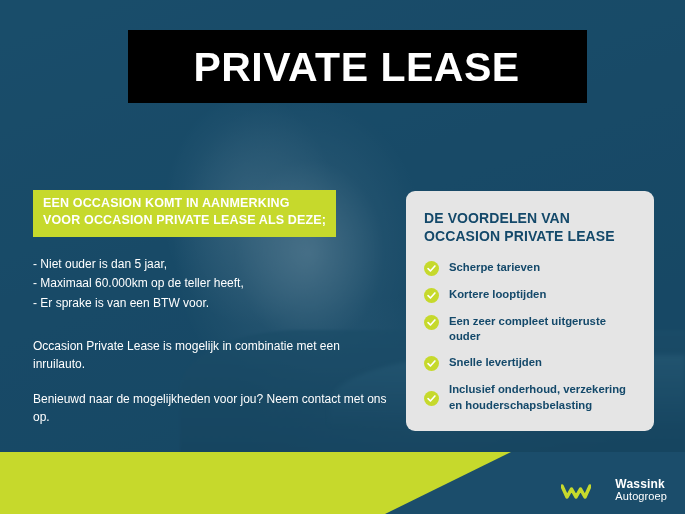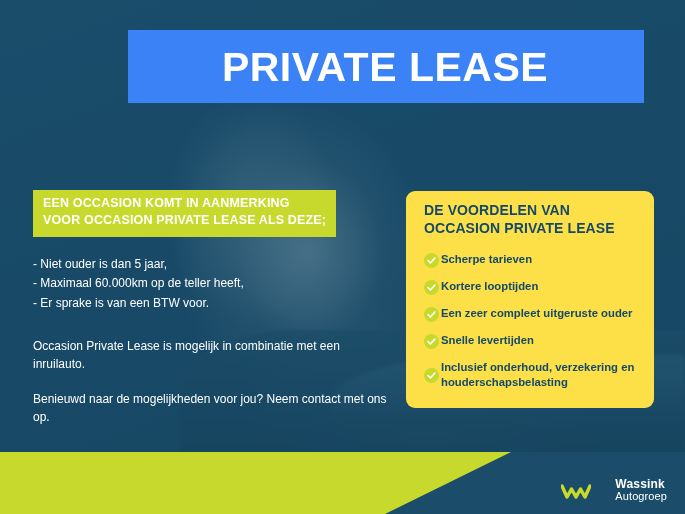--- a/index.html
+++ b/index.html
@@ -101,22 +101,22 @@
   .logo-text .l2 {
     font-size: 11px;
     display: block;
     letter-spacing: 0.1px;
   }
 
   
   .headline-box {
     position: absolute;
     left: 128px; top: 30px;
-    width: 516px;
-    background: #3b82f6;
+    width: 459px;
+    background: #000000;
     padding: 16px 14px 14px 12px;
     box-sizing: border-box;
     text-align: center;
   }
   .headline-box .hl {
     display: block;
     color: #ffffff;
     font-weight: bold;
     font-size: 41px;
     line-height: 1.04;
@@ -157,41 +157,41 @@
     font-size: 12px;
     line-height: 1.5;
   }
   .para2 { margin-top: 17px; }
 
   
   .card {
     position: absolute;
     left: 406px; top: 191px;
     width: 248px;
-    background: #fde047;
+    background: #e5e5e5;
     border-radius: 9px;
-    padding: 10px 16px 18px 18px;
+    padding: 18px 16px 18px 18px;
     box-sizing: border-box;
   }
   .card-title {
     color: #14496a;
     font-weight: bold;
     font-size: 14px;
     line-height: 1.32;
     text-transform: uppercase;
     letter-spacing: 0.1px;
   }
   .card-title span { display: block; }
   .benefits {
     margin-top: 14px;
   }
   .benefit {
     display: flex;
     align-items: flex-start;
-    gap: 2px;
+    gap: 10px;
     margin-bottom: 11px;
   }
   .benefit:last-child { margin-bottom: 0; align-items: center; }
   .check {
     flex: 0 0 auto;
     width: 15px; height: 15px;
     border-radius: 50%;
     background: #c6d92c;
     display: flex;
     align-items: center;

